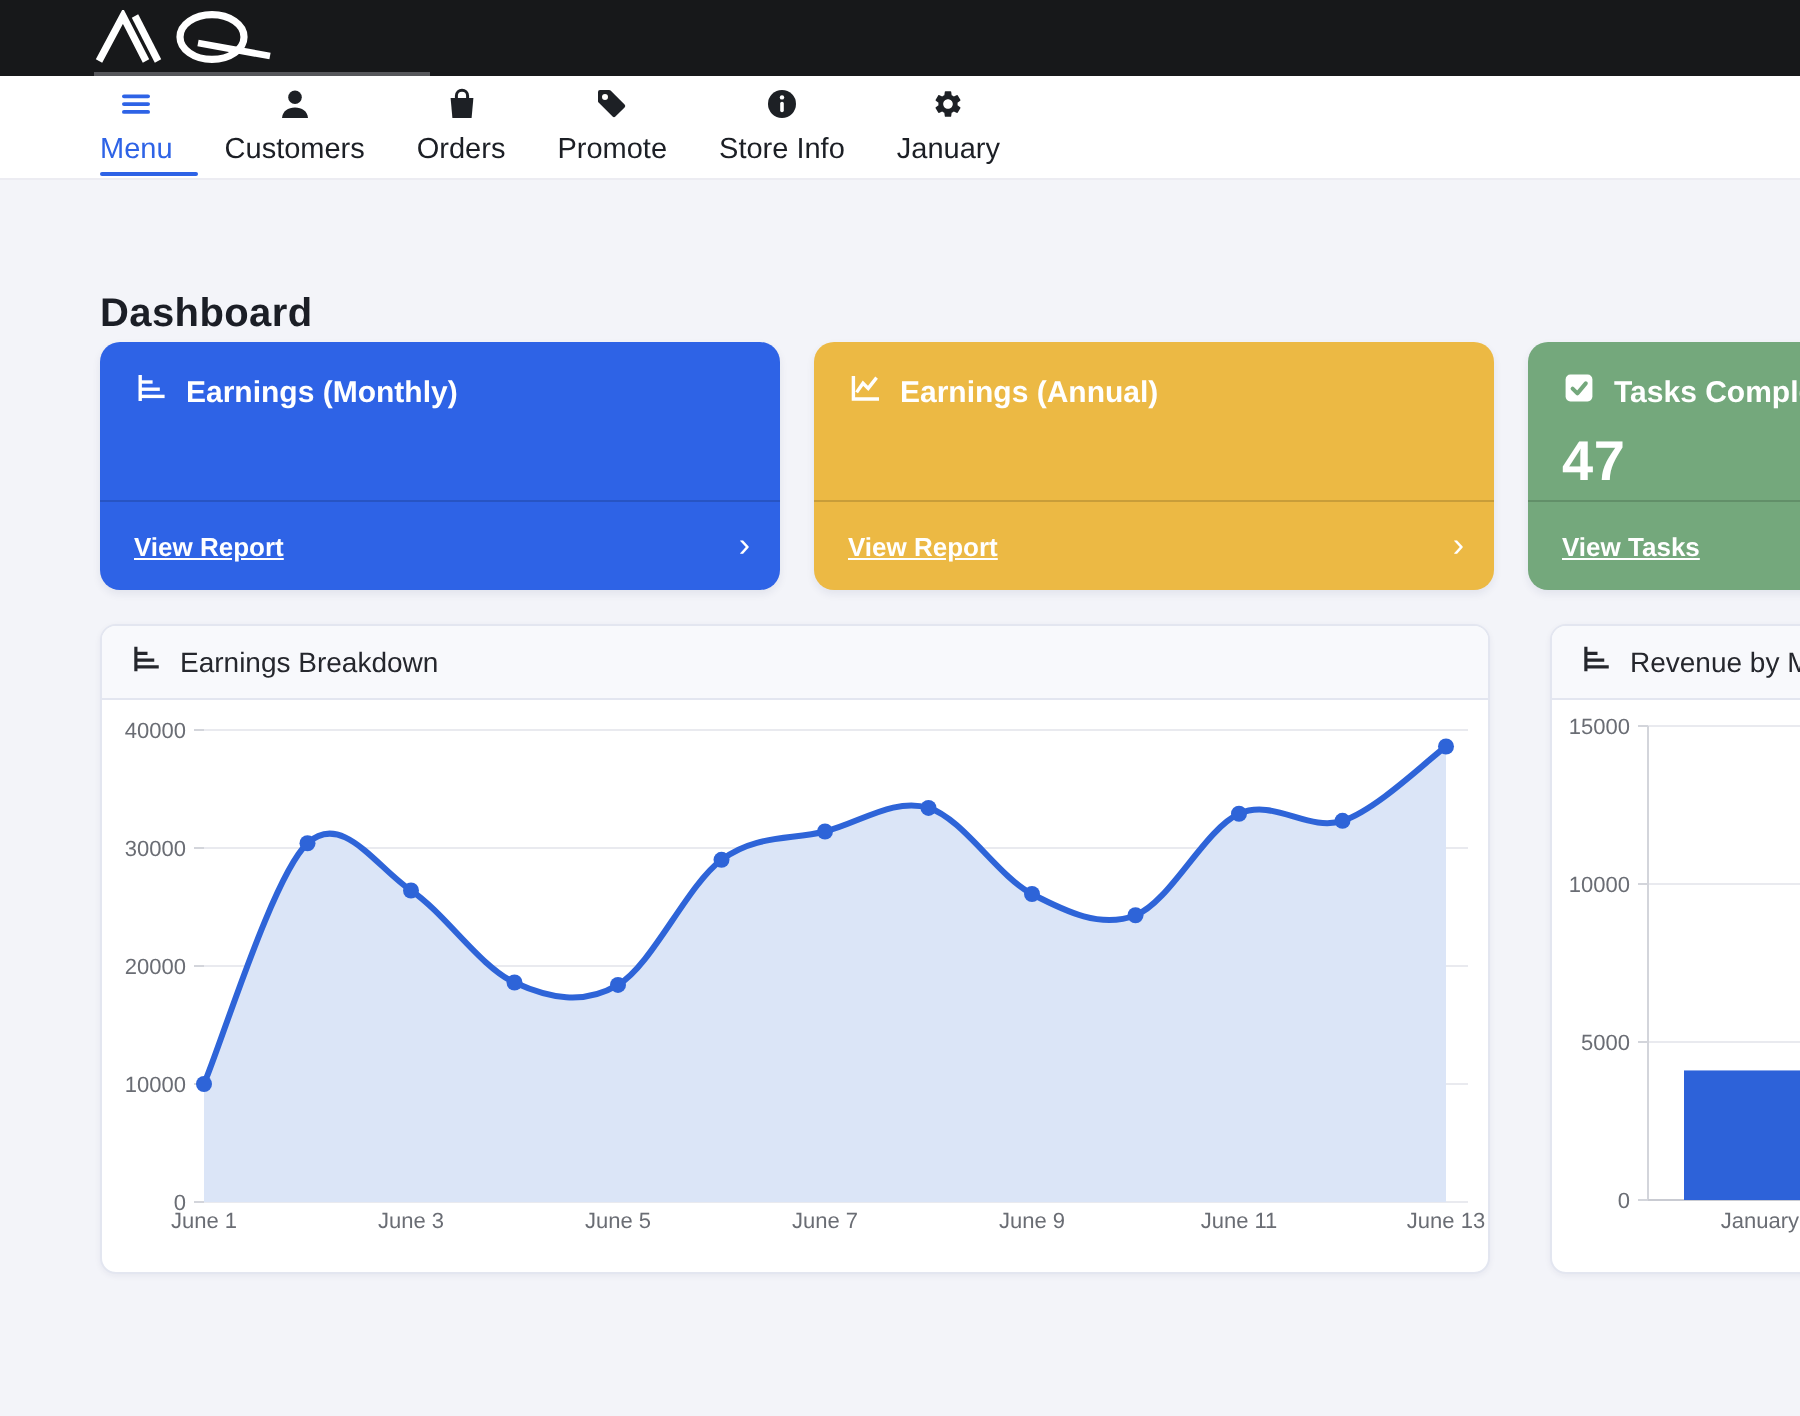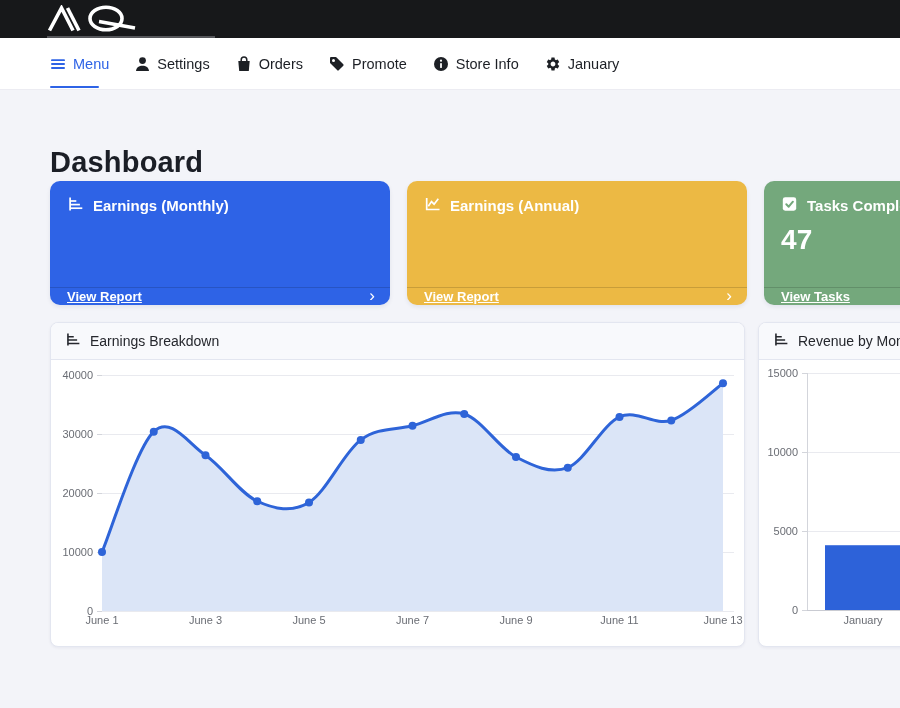--- a/index.html
+++ b/index.html
@@ -12,45 +12,45 @@
   }
   
   .topbar { height:38px; background:#17181a; position:relative; }
   .logo-wrap { position:absolute; left:47px; top:5px; }
   .logo-underline { position:absolute; left:47px; top:36px; width:168px; height:2px; background:#56575b; }
   
   .navbar {
     height:52px; background:#ffffff; border-bottom:1px solid #ececf2;
     display:flex; align-items:center; gap:26px; padding:0 0 0 50px; position:relative;
   }
-  .nav-item { display:flex; align-items:flex-start; gap:7px; font-size:14.5px; color:#1c1f25; cursor:pointer; white-space:nowrap; }
+  .nav-item { display:flex; align-items:center; gap:7px; font-size:14.5px; color:#1c1f25; cursor:pointer; white-space:nowrap;flex-direction:column; }
   .nav-item .nicon { display:flex; align-items:center; }
   .nav-item.active { color:var(--accent,#2e63e6); }
   .nav-underline { position:absolute; left:50px; bottom:1px; width:49px; height:2.5px; background:var(--accent,#2e63e6); border-radius:2px; }
   
   .main { padding:0 0 0 50px; }
-  .page-title { margin-top:56px; font-size:29px; font-weight:600; color:#1b1e26; letter-spacing:.2px; }
+  .page-title { margin-top:56px; font-size:20px; font-weight:600; color:#1b1e26; letter-spacing:.2px; }
   
   .cards { display:flex; gap:17px; margin-top:2px; }
   .stat-card {
     width:340px; height:124px; border-radius:10px; color:#fff;
     display:flex; flex-direction:column; flex-shrink:0;
     box-shadow:0 2px 4px rgba(30,40,90,.08);
   }
   .stat-head { display:flex; align-items:center; gap:9px; padding:15px 17px 0; font-size:15px; font-weight:700; }
   .stat-value { padding:9px 17px 0; font-size:28px; font-weight:700; letter-spacing:.3px; }
   .stat-footer {
-    margin-top:auto; height:18px; border-top:1px solid rgba(0,0,0,.15);
+    margin-top:auto; height:45px; border-top:1px solid rgba(0,0,0,.15);
     display:flex; align-items:center; justify-content:space-between;
     padding:0 15px 0 17px; font-size:13px; font-weight:700; cursor:pointer;
   }
   .stat-link { text-decoration:underline; }
   .chev { font-size:17px; font-weight:400; line-height:1; transform:translateY(-1px); }
   
-  .charts { display:flex; gap:13px; margin-top:17px; }
+  .charts { display:flex; gap:30px; margin-top:17px; }
   .chart-card {
     background:#fff; border:1px solid #e3e6f0; border-radius:8px;
     box-shadow:0 1px 3px rgba(30,40,90,.06); flex-shrink:0; overflow:hidden;
   }
   .chart-card.left  { width:695px; }
   .chart-card.right { width:340px; }
   .chart-header {
     height:37px; background:#f8f9fc; border-bottom:1px solid #e3e6f0;
     display:flex; align-items:center; gap:9px; padding:0 14px;
     font-size:14px; color:#25272d;
@@ -86,21 +86,21 @@
     </span>
     <span>Menu</span>
   </div>
   <div class="nav-item">
     <span class="nicon">
       <svg width="15" height="16" viewBox="0 0 15 16" fill="#1d2025">
           <circle cx="7.5" cy="4.6" r="3.4"></circle>
           <path d="M1 15c.3-3.4 3-5.2 6.5-5.2S13.7 11.6 14 15z"></path>
         </svg>
     </span>
-    <span>Settings</span>
+    <span>Customers</span>
   </div>
   <div class="nav-item">
     <span class="nicon">
       <svg width="16" height="16" viewBox="0 0 16 16">
           <path d="M5.2 6V3.9a2.8 2.8 0 0 1 5.6 0V6" fill="none" stroke="#1d2025" stroke-width="1.5"></path>
           <path d="M2.3 5h11.4l-.9 10H3.2z" fill="#1d2025"></path>
         </svg>
     </span>
     <span>Orders</span>
   </div>

